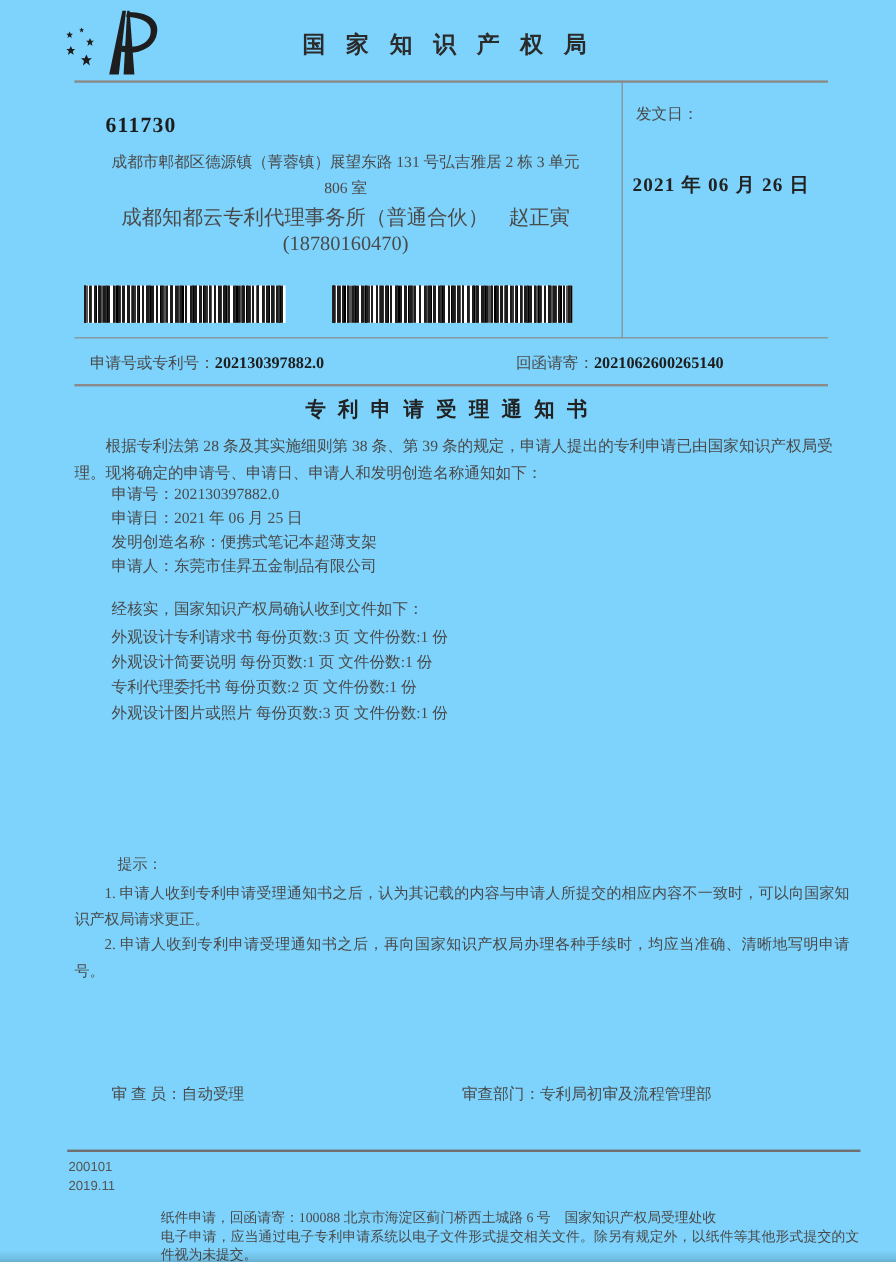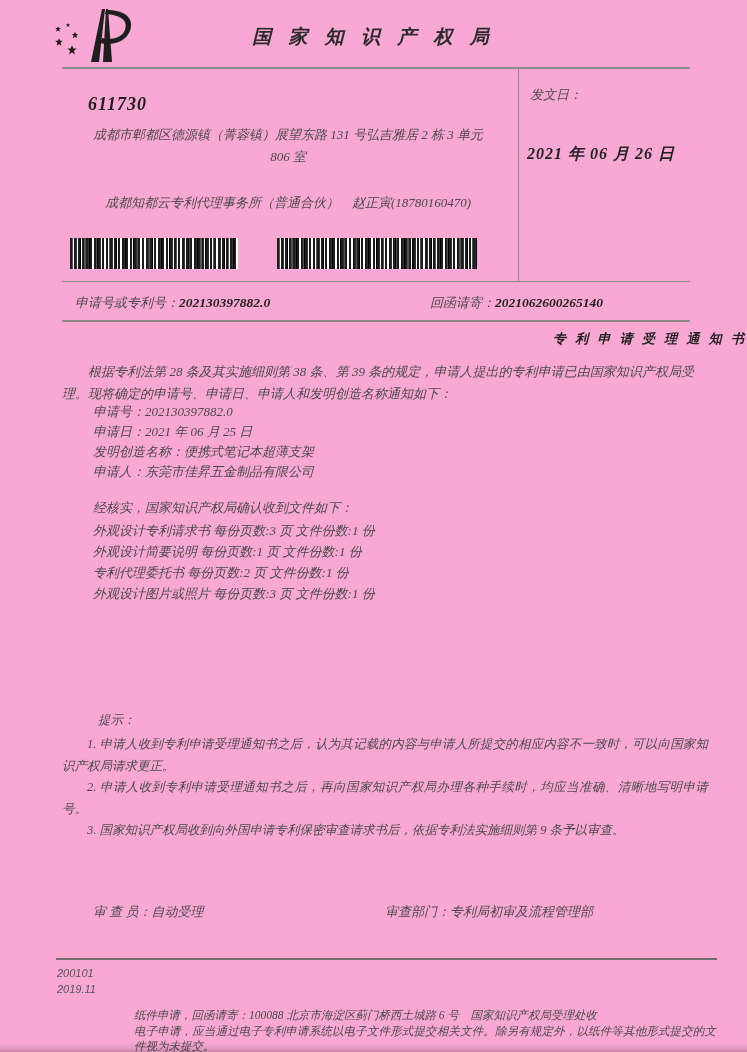--- a/index.html
+++ b/index.html
@@ -2,25 +2,24 @@
 <html><head>
 <meta charset="utf-8">
 <style>
   * { margin: 0; padding: 0; box-sizing: border-box; }
   html, body { background: #e8e8e8; }
   .page {
     position: relative;
     width: 747px;
     height: 1052px;
     margin: 0 auto;
-    background: #f9a8d4;
+    background: #7dd3fc;
     font-family: "Liberation Serif", "DejaVu Serif", serif;
     color: #3d3d3d;
     overflow: hidden;
-    font-style: italic;
   }
   .abs { position: absolute; }
 
   
   .org-title {
     top: 24px; left: 0; width: 100%;
     text-align: center;
     font-family: "Liberation Sans", "DejaVu Sans", sans-serif;
     font-weight: 700;
     font-size: 19px;
@@ -40,21 +39,21 @@
   
   .dispatch-label { top: 86px;  left: 530px; font-size: 13px; color: #4a4a4a; }
   .dispatch-date  { top: 144px; left: 527px; font-size: 16px; font-weight: 700; color: #222; letter-spacing: 1px; }
 
   
   .postcode { top: 94px; left: 88px; font-size: 18px; font-weight: 700; color: #1d1d1d; letter-spacing: 1px; }
   .addr {
     top: 124px; left: 62px; width: 452px;
     text-align: center; font-size: 13px; line-height: 22px; color: #4a4a4a;
   }
-  .agent { top: 170px; left: 62px; width: 452px; text-align: center; font-size: 13px; color: #4a4a4a; margin-top: 24px; }
+  .agent { top: 170px; left: 62px; width: 452px; text-align: center; font-size: 17px; color: #4a4a4a; }
 
   
   .barcode {
     top: 238px; height: 31px; background-color: #fff;
     background-image:
       repeating-linear-gradient(90deg, #1c1c1c 0 2px, transparent 2px 4px),
       repeating-linear-gradient(90deg, #333 0 1px, transparent 1px 6px),
       repeating-linear-gradient(90deg, #000 0 2px, transparent 2px 9px),
       repeating-linear-gradient(90deg, #555 0 3px, transparent 3px 13px);
   }
@@ -63,21 +62,21 @@
 
   
   .ref-row { top: 294px; left: 62px; width: 628px; font-size: 13px; color: #4a4a4a; }
   .ref-app { position: absolute; left: 13px; top: 0; }
   .ref-serial { position: absolute; left: 368px; top: 0; }
   .ref-row b { color: #1d1d1d; font-size: 13.5px; }
 
   
   .notice-title {
     top: 330px; left: 0; width: 100%;
-    text-align: right; font-size: 13px; font-weight: 700;
+    text-align: center; font-size: 17px; font-weight: 700;
     letter-spacing: 3px; color: #222;
   }
   .intro {
     top: 361px; left: 62px; width: 632px;
     font-size: 13px; line-height: 22px; text-indent: 2em; color: #4a4a4a;
     text-align: justify;
   }
   .fields { top: 402px; left: 93px; font-size: 13px; line-height: 20px; color: #4a4a4a; }
   .confirm { top: 499px; left: 93px; font-size: 13px; color: #4a4a4a; }
   .docs { top: 520px; left: 93px; font-size: 13px; line-height: 21px; color: #4a4a4a; }
@@ -180,21 +179,20 @@
     <div>外观设计专利请求书 每份页数:3 页 文件份数:1 份</div>
     <div>外观设计简要说明 每份页数:1 页 文件份数:1 份</div>
     <div>专利代理委托书 每份页数:2 页 文件份数:1 份</div>
     <div>外观设计图片或照片 每份页数:3 页 文件份数:1 份</div>
   </div>
 
   <div class="abs hints-label">提示：</div>
   <div class="abs hints">
     <p>1. 申请人收到专利申请受理通知书之后，认为其记载的内容与申请人所提交的相应内容不一致时，可以向国家知识产权局请求更正。</p>
     <p>2. 申请人收到专利申请受理通知书之后，再向国家知识产权局办理各种手续时，均应当准确、清晰地写明申请号。</p>
-    <p>3. 国家知识产权局收到向外国申请专利保密审查请求书后，依据专利法实施细则第 9 条予以审查。</p>
   </div>
 
   <div class="abs sig-row">
     <span class="sig-examiner">
       <span>审 查 员：</span><span>自动受理</span>
     </span>
     <span class="sig-dept">
       <span>审查部门：</span><span>专利局初审及流程管理部</span>
     </span>
   </div>

